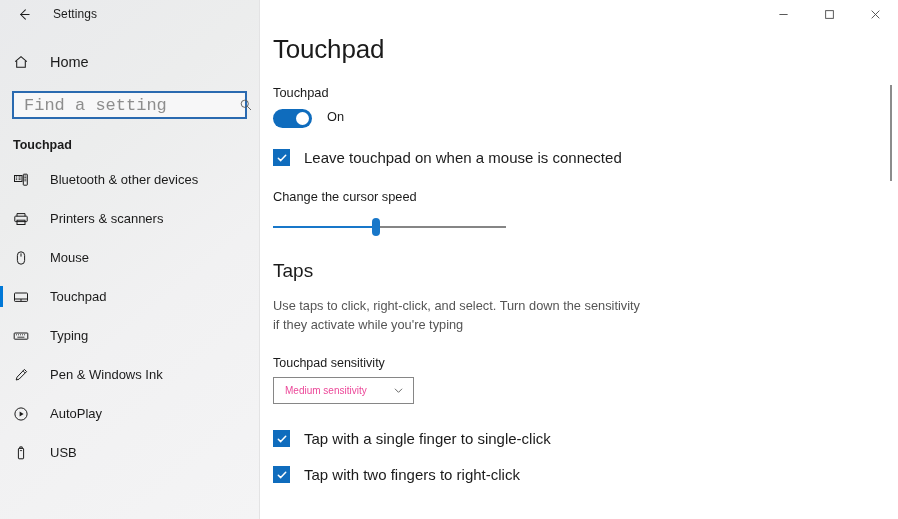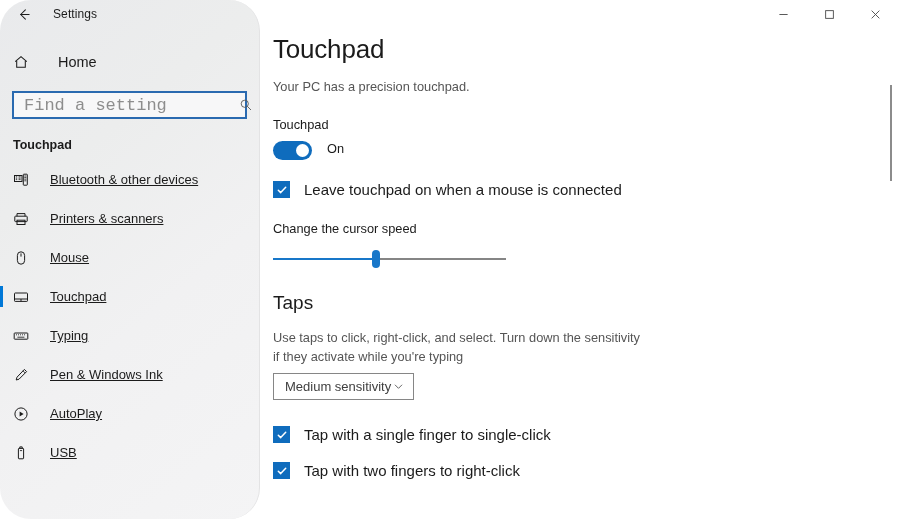--- a/index.html
+++ b/index.html
@@ -22,21 +22,20 @@
 
   
   #sidebar {
     position: relative;
     width: 260px;
     height: 519px;
     flex: 0 0 260px;
     background: linear-gradient(140deg, #e9eaec 0%, #eceded 30%, #f1f1f2 60%, #f4f4f5 100%);
     border-right: 1px solid #e3e3e4;
     overflow: hidden;
-    border-radius: 31px;
   }
 
   .titlebar-left {
     height: 28px;
     display: flex;
     align-items: center;
     padding-left: 10px;
   }
 
   .back-btn {
@@ -57,21 +56,20 @@
     letter-spacing: .1px;
   }
 
   .home-row {
     display: flex;
     align-items: center;
     height: 34px;
     margin-top: 17px;
     padding-left: 13px;
     cursor: default;
-    gap: 8px;
   }
   .home-row .ico {
     width: 22px;
     display: flex;
     align-items: center;
     justify-content: flex-start;
     color: #1b1b1b;
   }
   .home-label {
     font-size: 14.5px;
@@ -132,21 +130,20 @@
     align-items: center;
     justify-content: flex-start;
     color: #1b1b1b;
     flex: 0 0 22px;
   }
   .nav-label {
     font-size: 13px;
     color: #1b1b1b;
     margin-left: 15px;
     white-space: nowrap;
-    text-decoration: underline;
   }
 
   
   #main {
     position: relative;
     flex: 1;
     height: 519px;
     background: #ffffff;
     overflow: hidden;
   }
@@ -299,21 +296,21 @@
     width: 141px;
     height: 27px;
     border: 1px solid #868686;
     background: #ffffff;
     display: flex;
     align-items: center;
     justify-content: space-between;
     padding: 0 9px 0 11px;
     cursor: default;
   }
-  .dropdown-text { font-size: 13px; color: #404040; }
+  .dropdown-text { font-size: 10px; color: #ec4899; }
   .dropdown-chev { color: #5a5a5a; display: flex; align-items: center; }
 
   
   .scrollbar {
     position: absolute;
     top: 28px; right: 0;
     width: 14px;
     height: 491px;
     background: transparent;
     cursor: default;
@@ -471,21 +468,20 @@
       <div class="win-btn close">
         <svg width="11" height="11" viewBox="0 0 12 12" stroke="currentColor" stroke-width="1">
           <path d="M1.8 1.8 L10.2 10.2 M10.2 1.8 L1.8 10.2"></path>
         </svg>
       </div>
     </div>
 
     <div class="content">
 
       <div class="page-title">Touchpad</div>
-      <div class="page-sub">Your PC has a precision touchpad.</div>
 
       <div class="field-label">Touchpad</div>
 
       <div class="toggle-row">
         <div class="toggle">
           <div class="knob"></div>
         </div>
         <div class="toggle-text">On</div>
       </div>
 
@@ -502,20 +498,21 @@
 
       <div class="slider-wrap">
         <div class="slider-track"></div>
         <div class="slider-fill" style="width: 102.52px;"></div>
         <div class="slider-thumb" style="left: 102.52px;"></div>
       </div>
 
       <div class="section-title">Taps</div>
       <div class="section-desc">Use taps to click, right-click, and select. Turn down the sensitivity if they activate while you're typing</div>
 
+      <div class="sub-label">Touchpad sensitivity</div>
 
       <div class="dropdown">
         <span class="dropdown-text">Medium sensitivity</span>
         <span class="dropdown-chev">
           <svg width="11" height="11" viewBox="0 0 12 12" fill="none" stroke="currentColor" stroke-width="1">
             <path d="M2.4 4.4 L6 8 L9.6 4.4" stroke-linecap="round" stroke-linejoin="round"></path>
           </svg>
         </span>
       </div>
 

